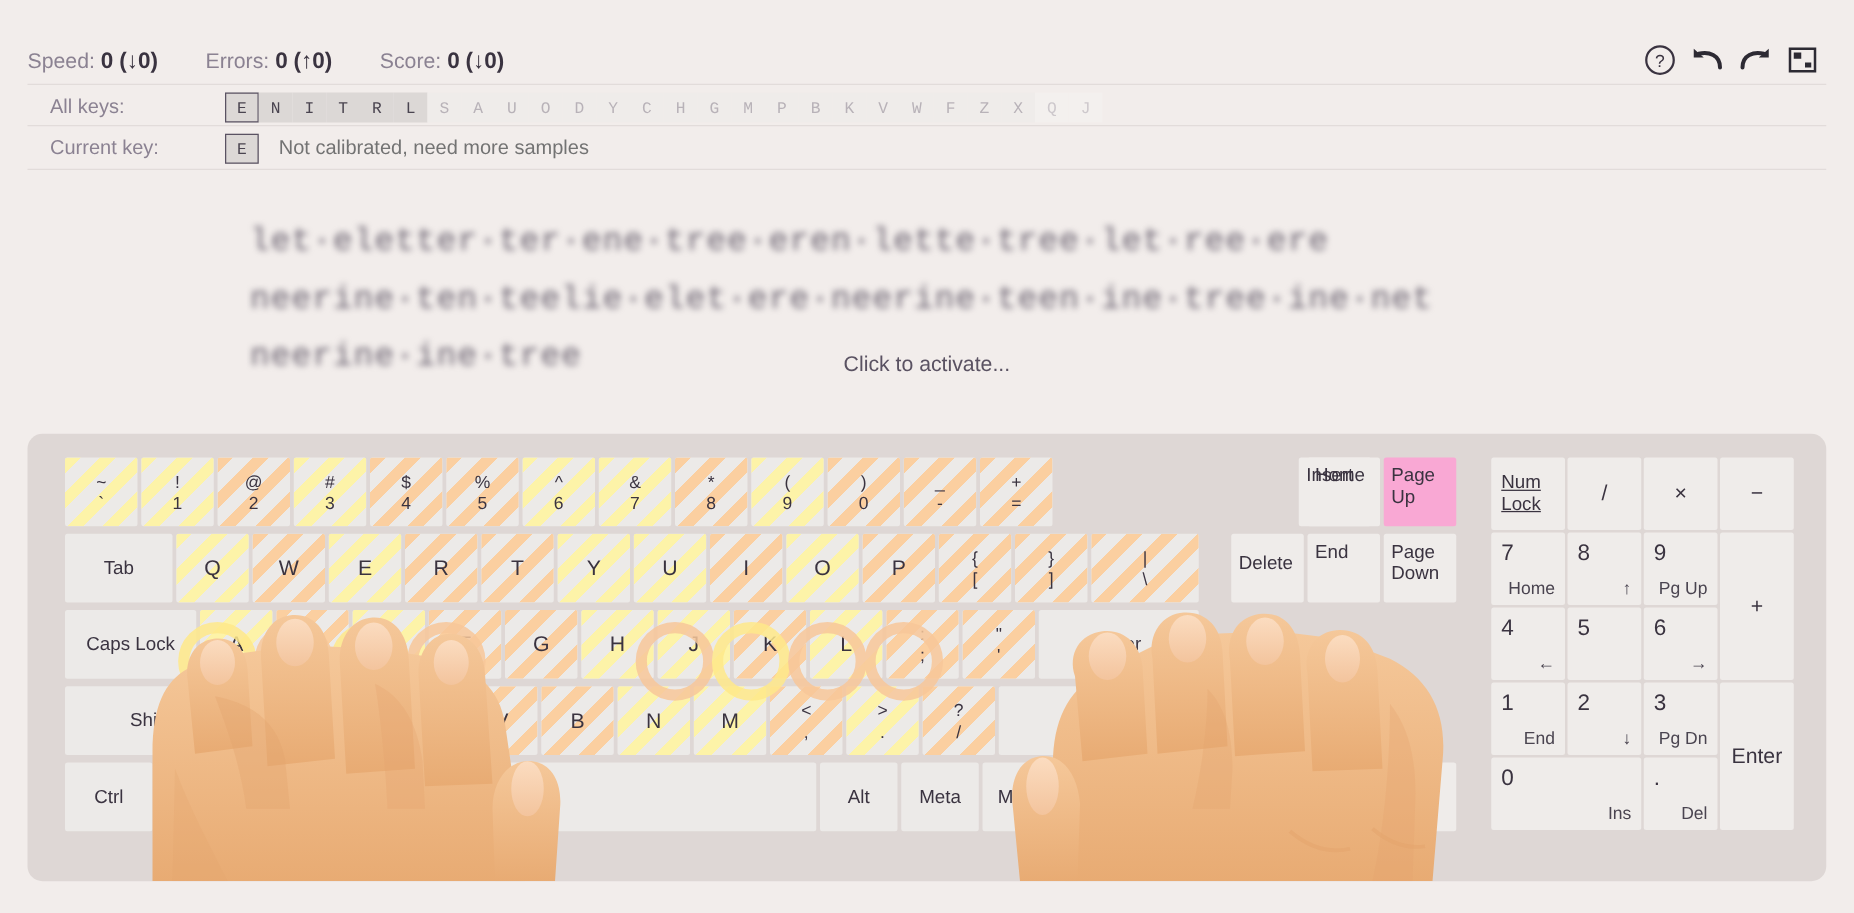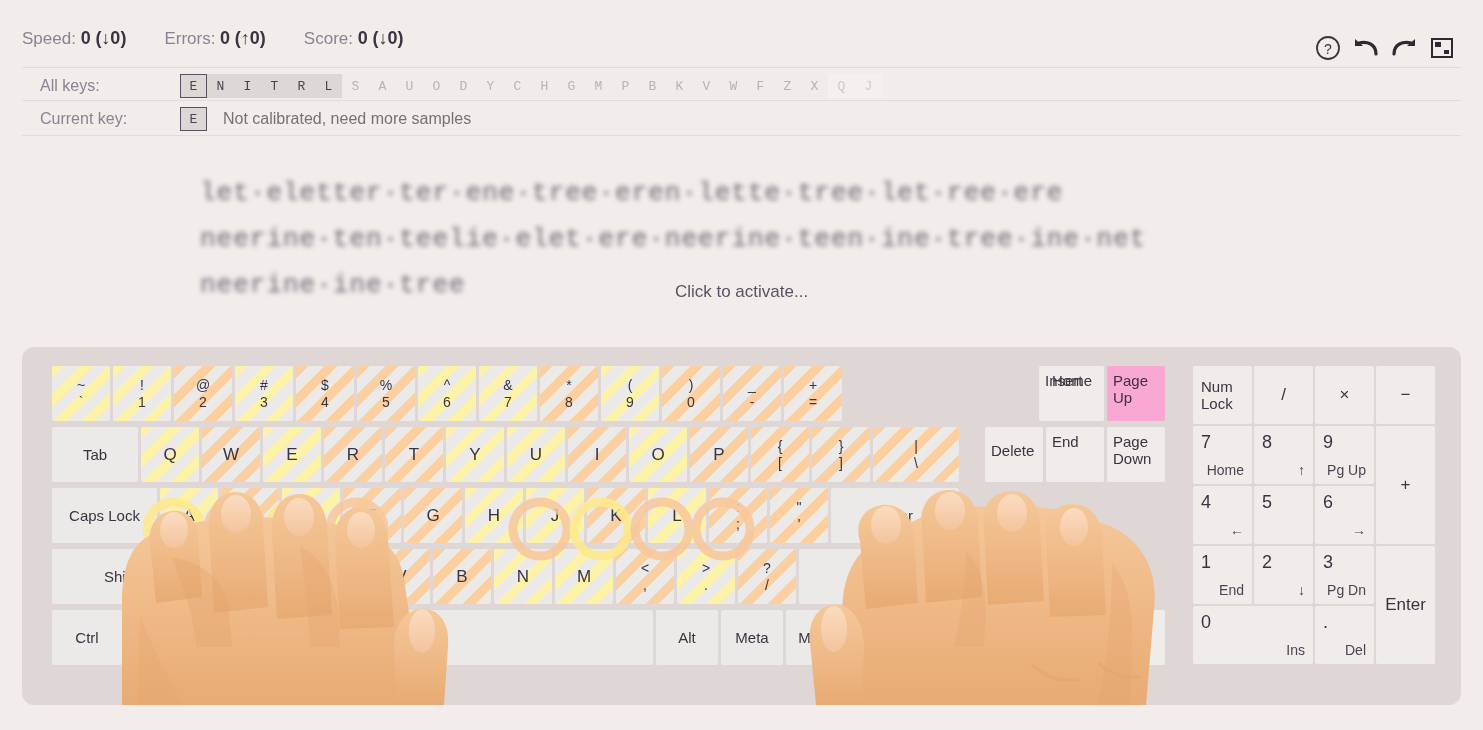--- a/index.html
+++ b/index.html
@@ -7,21 +7,21 @@
     width:1483px;height:730px;overflow:hidden;
     background:#f2edeb;
     font-family:"Liberation Sans",sans-serif;
     color:#5a5262;
   }
   .app{position:relative;width:1483px;height:730px;}
 
   
   .stats{
     position:absolute;left:0;top:28px;width:1483px;height:40px;
-    display:flex;align-items:flex-start;padding-left:22px;box-sizing:border-box;
+    display:flex;align-items:center;padding-left:22px;box-sizing:border-box;
   }
   .stat{margin-right:38px;font-size:17px;color:#8b8292;white-space:nowrap;}
   .stat b{color:#3a3340;font-weight:bold;font-size:18px;}
   .stat .paren{color:#3a3340;font-weight:bold;font-size:18px;}
 
   .hdr-right{
     position:absolute;right:22px;top:28px;height:40px;
     display:flex;align-items:center;gap:0px;
   }
   .icobtn{
@@ -490,21 +490,21 @@
         <div class="key" style="position: absolute; left: 1024px; top: 263px; width: 58px; height: 55px; background: rgb(239, 236, 234);">
           <span class="lbl" style="font-size: 20px;">↓</span>
         </div>
         <div class="key" style="position: absolute; left: 1085px; top: 263px; width: 58px; height: 55px; background: rgb(239, 236, 234);">
           <span class="lbl" style="font-size: 20px;">→</span>
         </div>
       </div>
     <div id="numpad">
         <div class="key" style="position: absolute; left: 1171px; top: 19px; width: 59px; height: 58px; background: rgb(239, 236, 234);">
           <span class="nplbl">
-            <span class="c2" style="white-space: pre-line;">Num
+            <span class="c2" style="white-space: pre-line; text-decoration: underline;">Num
 Lock</span>
           </span>
         </div>
         <div class="key" style="position: absolute; left: 1232px; top: 19px; width: 59px; height: 58px; background: rgb(239, 236, 234);">
           <span class="nplbl">
             <span class="c">/</span>
           </span>
         </div>
         <div class="key" style="position: absolute; left: 1293px; top: 19px; width: 59px; height: 58px; background: rgb(239, 236, 234);">
           <span class="nplbl">

